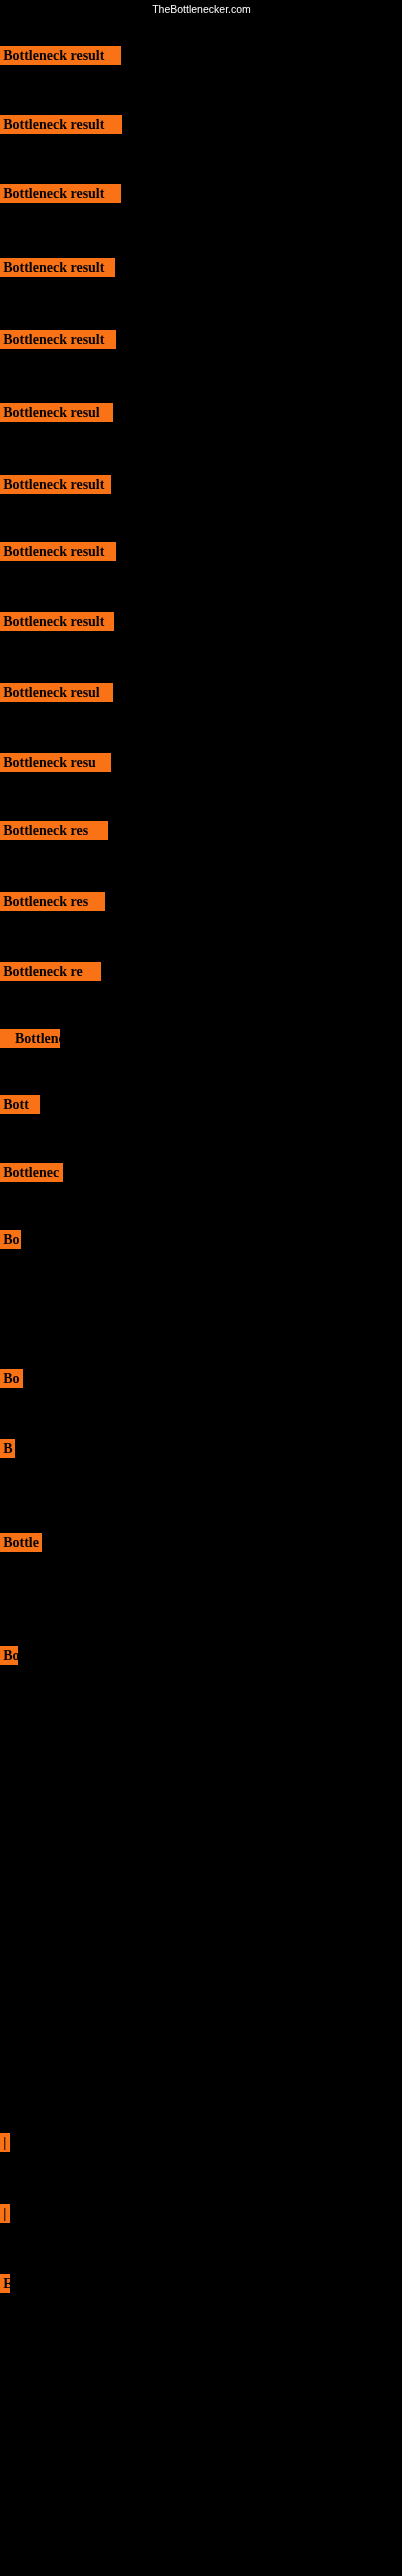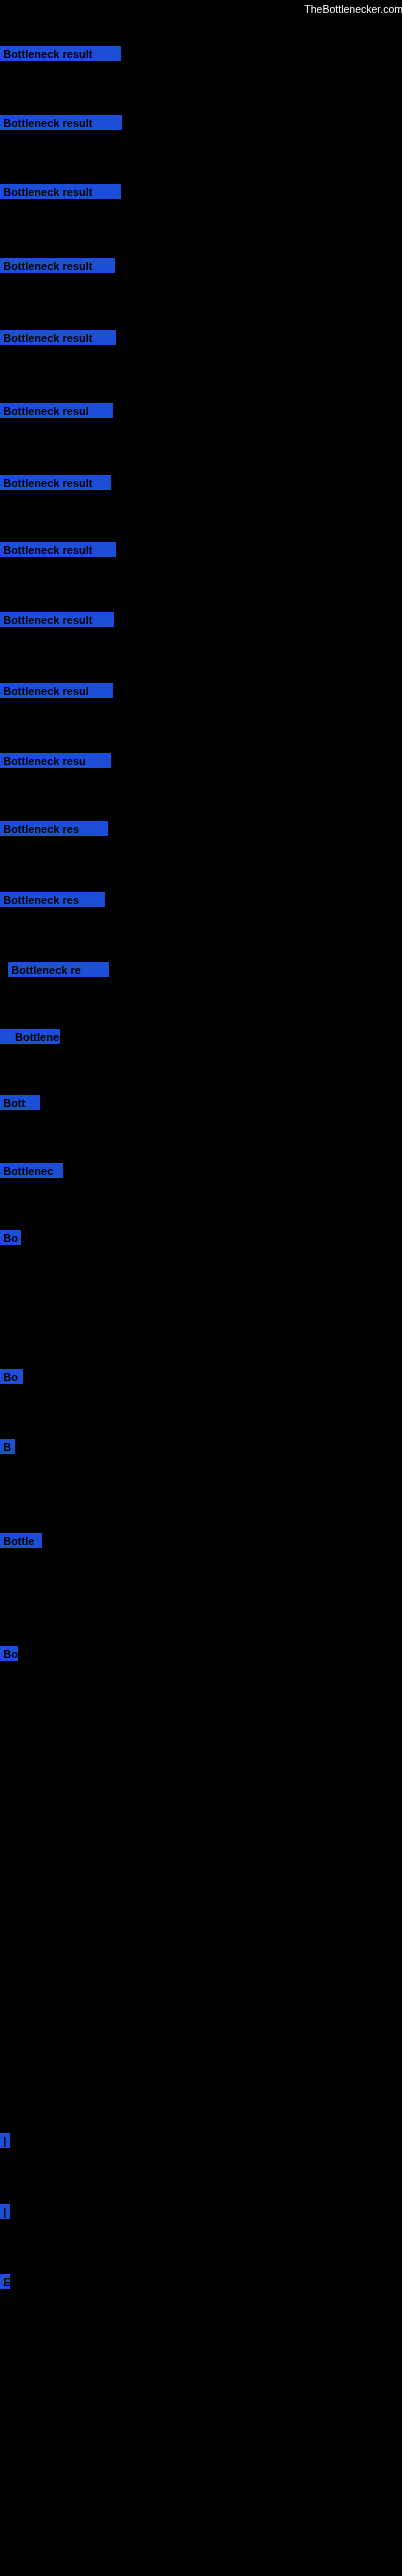--- a/index.html
+++ b/index.html
@@ -12,35 +12,36 @@
       width: 403px;
       min-height: 2576px;
       font-family: Arial, sans-serif;
       position: relative;
     }
     .site-title {
       position: absolute;
       top: 3.2px;
       left: 0;
       right: 0;
-      text-align: right;
+      text-align: center;
       color: #ffffff;
       font-size: 10.5px;
       font-weight: normal;
     }
     .badge {
       position: absolute;
-      background-color: #1d4ed8;
+      background-color: #f97316;
       color: #000000;
-      font-size: 11px;
+      font-size: 14px;
       font-weight: bold;
       padding: 1.6px 3.2px;
       white-space: nowrap;
       overflow: hidden;
       left: 0;
+      font-family: Liberation Serif, serif;
     }
   </style>
 </head>
 <body>
 
 <span class="site-title">TheBottlenecker.com</span>
 
 <div id="badges-container">
     <div class="badge" style="top: 46px; width: 121px; max-width: 121px;">Bottleneck result</div>
     <div class="badge" style="top: 115px; width: 122px; max-width: 122px;">Bottleneck result</div>
@@ -48,21 +49,21 @@
     <div class="badge" style="top: 258px; width: 115px; max-width: 115px;">Bottleneck result</div>
     <div class="badge" style="top: 330px; width: 116px; max-width: 116px;">Bottleneck result</div>
     <div class="badge" style="top: 403px; width: 113px; max-width: 113px;">Bottleneck resul</div>
     <div class="badge" style="top: 475px; width: 111px; max-width: 111px;">Bottleneck result</div>
     <div class="badge" style="top: 542px; width: 116px; max-width: 116px;">Bottleneck result</div>
     <div class="badge" style="top: 612px; width: 114px; max-width: 114px;">Bottleneck result</div>
     <div class="badge" style="top: 683px; width: 113px; max-width: 113px;">Bottleneck resul</div>
     <div class="badge" style="top: 753px; width: 120px; max-width: 111px;">Bottleneck resu</div>
     <div class="badge" style="top: 821px; width: 108px; max-width: 108px;">Bottleneck res</div>
     <div class="badge" style="top: 892px; width: 105px; max-width: 105px;">Bottleneck res</div>
-    <div class="badge" style="top: 962px; width: 101px; max-width: 101px; margin-left: 8px;">Bottleneck re</div>
+    <div class="badge" style="top: 962px; width: 101px; max-width: 101px;">Bottleneck re</div>
     <div class="badge" style="top: 1029px; width: 60px; max-width: 72px; padding-left: 15px;">Bottlenec</div>
     <div class="badge" style="top: 1095px; width: 56px; max-width: 40px;">Bott</div>
     <div class="badge" style="top: 1163px; width: 63px; max-width: 63px;">Bottlenec</div>
     <div class="badge" style="top: 1230px; width: 21px; max-width: 21px;">Bo</div>
     <div class="badge" style="top: 1369px; width: 22.5px; max-width: 22.5px;">Bo</div>
     <div class="badge" style="top: 1439px; width: 14.5px; max-width: 14.5px;">B</div>
     <div class="badge" style="top: 1509px; width: 50px; max-width: 42px; margin-top: 24px;">Bottle</div>
     <div class="badge" style="top: 1646px; width: 17.7px; max-width: 17.7px;">Bo</div>
     <div class="badge" style="top: 2133px; width: 9.7px; max-width: 9.7px;">|</div>
     <div class="badge" style="top: 2204px; width: 9.7px; max-width: 9.7px;">|</div>

